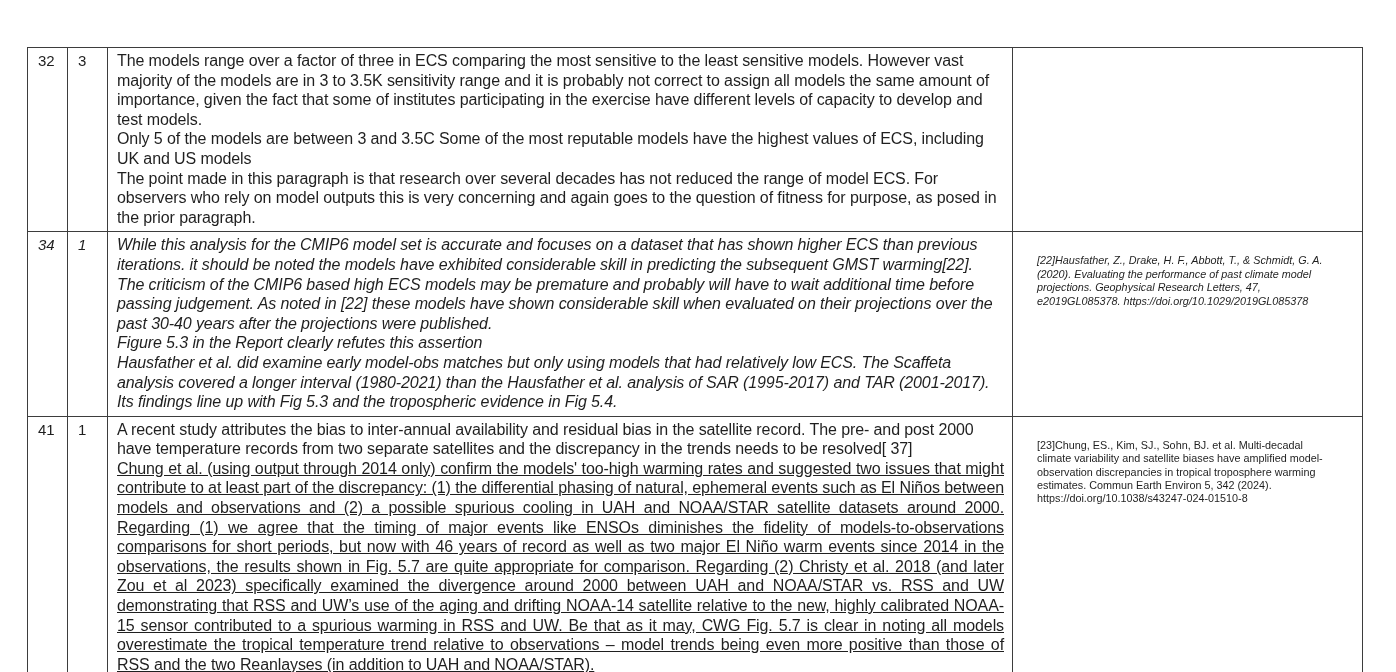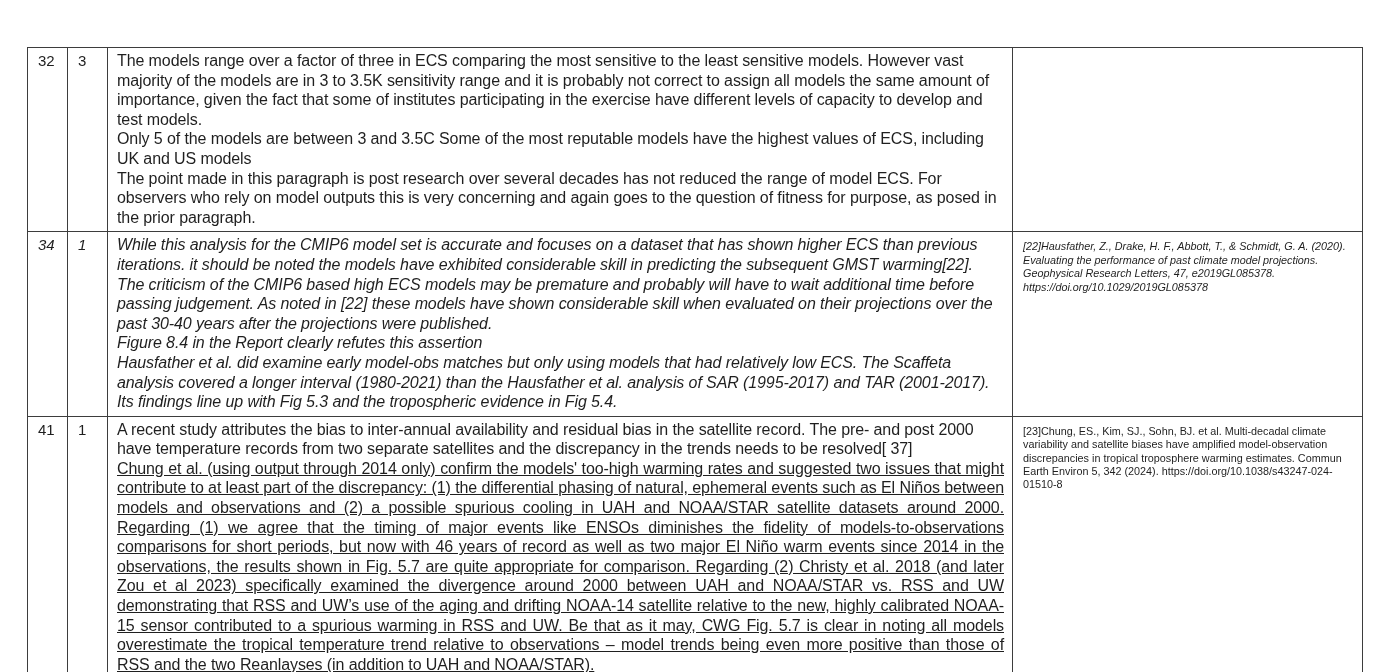--- a/index.html
+++ b/index.html
@@ -52,21 +52,21 @@
     text-align: justify;
     text-decoration: underline;
   }
   td.ref-cell {
     font-size: 10.8px;
     line-height: 13.4px;
     padding: 4px 7px 3px 6px;
     color: #2e2e2e;
   }
   td.ref-cell p {
-    margin: 4px;
+    margin: 18px;
     padding: 0;
     word-wrap: break-word;
   }
   tr.row-0 > td { height: 145px; }
   tr.row-1 > td { height: 166px; font-style: italic; }
   tr.row-2 > td { height: 249px; }
 </style>
 </head>
 <body>
 
@@ -78,32 +78,32 @@
       <col style="width:905px">
       <col style="width:350px">
     </colgroup>
     <tbody>
       <tr class="row-0">
         <td class="num-cell">32</td>
         <td class="num-cell">3</td>
         <td class="comment-cell">
           <p>The models range over a factor of three in ECS comparing the most sensitive to the least sensitive models. However vast majority of the models are in 3 to 3.5K sensitivity range and it is probably not correct to assign all models the same amount of importance, given the fact that some of institutes participating in the exercise have different levels of capacity to develop and test models.</p>
           <p>Only 5 of the models are between 3 and 3.5C  Some of the most reputable models have the highest values of ECS, including UK and US models</p>
-          <p>The point made in this paragraph is post research over several decades has not reduced the range of model ECS. For observers who rely on model outputs this is very concerning and again goes to the question of fitness for purpose, as posed in the prior paragraph.</p>
+          <p>The point made in this paragraph is that research over several decades has not reduced the range of model ECS. For observers who rely on model outputs this is very concerning and again goes to the question of fitness for purpose, as posed in the prior paragraph.</p>
         </td>
         <td class="ref-cell">
           <p></p>
         </td>
       </tr>
       <tr class="row-1">
         <td class="num-cell">34</td>
         <td class="num-cell">1</td>
         <td class="comment-cell">
           <p>While this analysis for the CMIP6 model set is accurate and focuses on a dataset that has shown higher ECS than previous iterations. it should be noted the models have exhibited considerable  skill in predicting the subsequent GMST warming[22]. The criticism of the CMIP6 based  high ECS models may be premature and probably will have to wait additional time before passing judgement.  As noted in [22] these models have shown considerable skill when evaluated on their projections over the past 30-40 years after the projections were published.</p>
-          <p>Figure 8.4 in the Report clearly refutes this assertion</p>
+          <p>Figure 5.3 in the Report clearly refutes this assertion</p>
           <p>Hausfather et al. did examine early model-obs matches but only using models that had relatively low ECS. The Scaffeta analysis covered a longer interval (1980-2021) than the Hausfather et al. analysis of SAR (1995-2017) and TAR (2001-2017). Its findings line up with Fig 5.3 and the tropospheric evidence in Fig 5.4.</p>
         </td>
         <td class="ref-cell">
           <p>[22]Hausfather, Z.,  Drake, H. F.,  Abbott, T., &amp;  Schmidt, G. A. (2020). Evaluating the performance of past climate model projections. Geophysical Research Letters,  47, e2019GL085378. https://doi.org/10.1029/2019GL085378</p>
         </td>
       </tr>
       <tr class="row-2">
         <td class="num-cell">41</td>
         <td class="num-cell">1</td>
         <td class="comment-cell">

